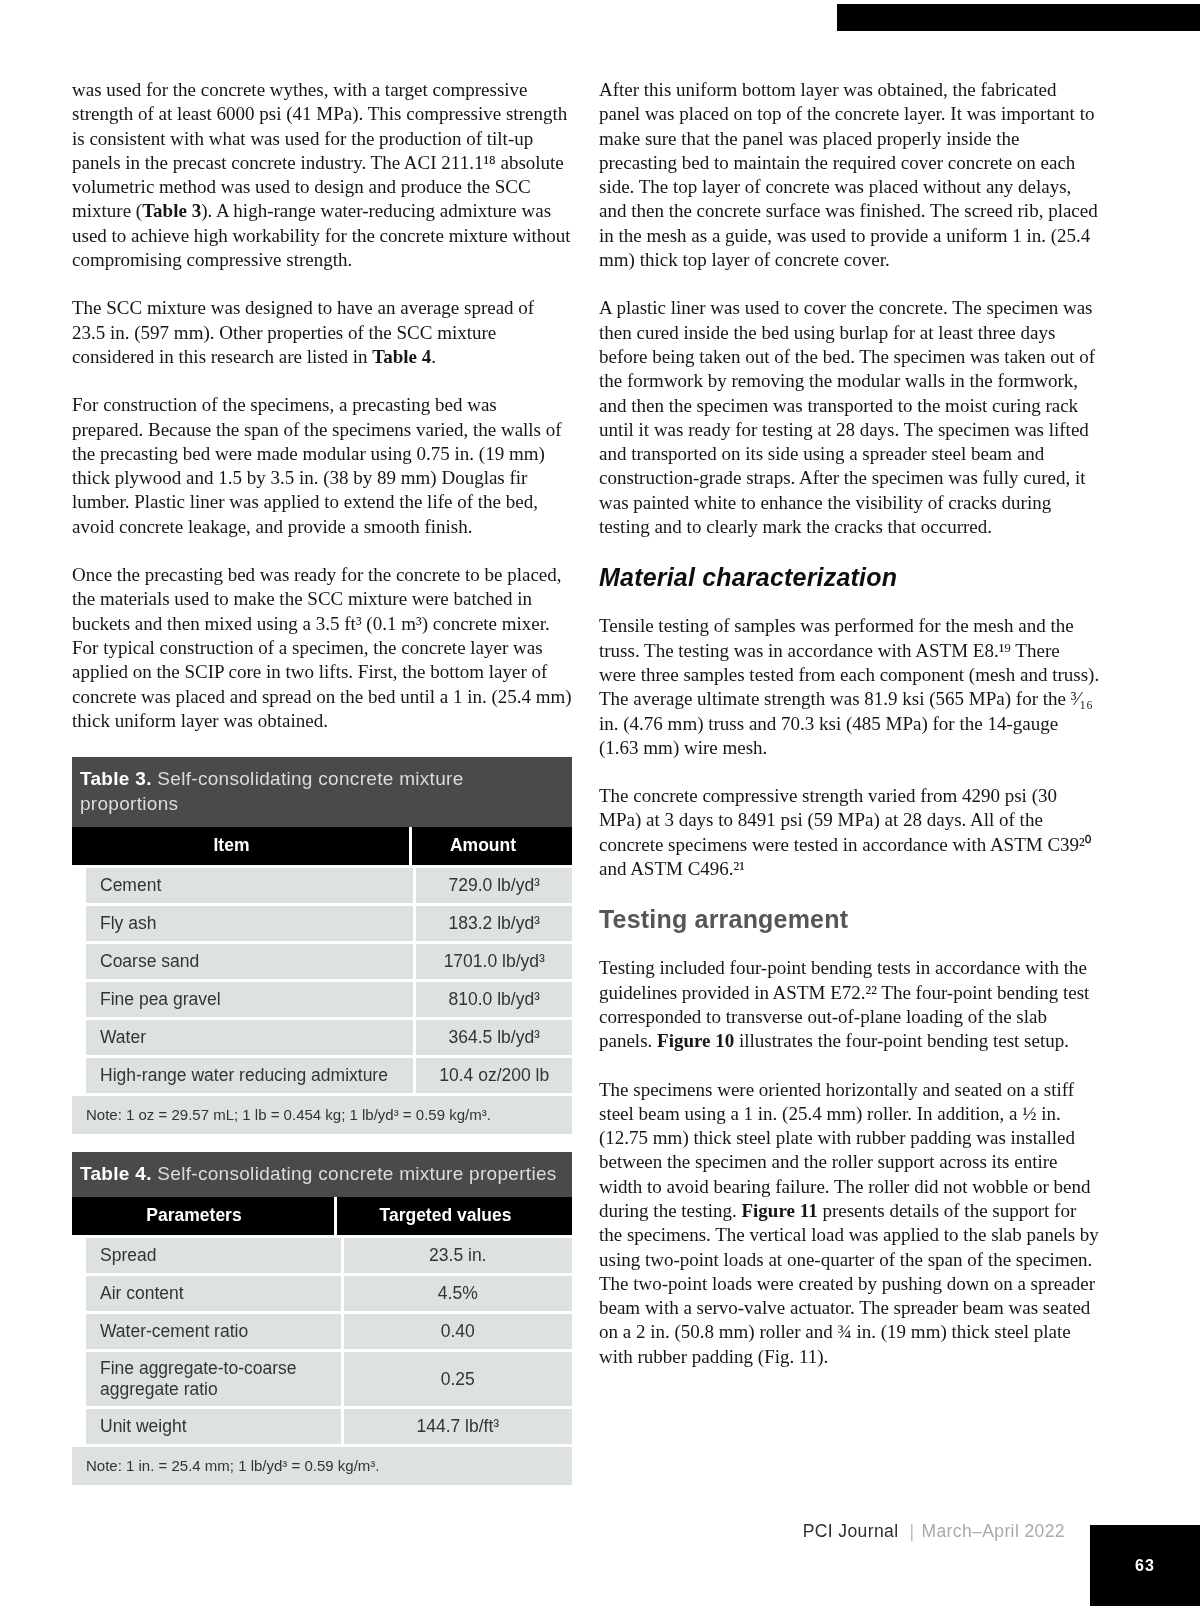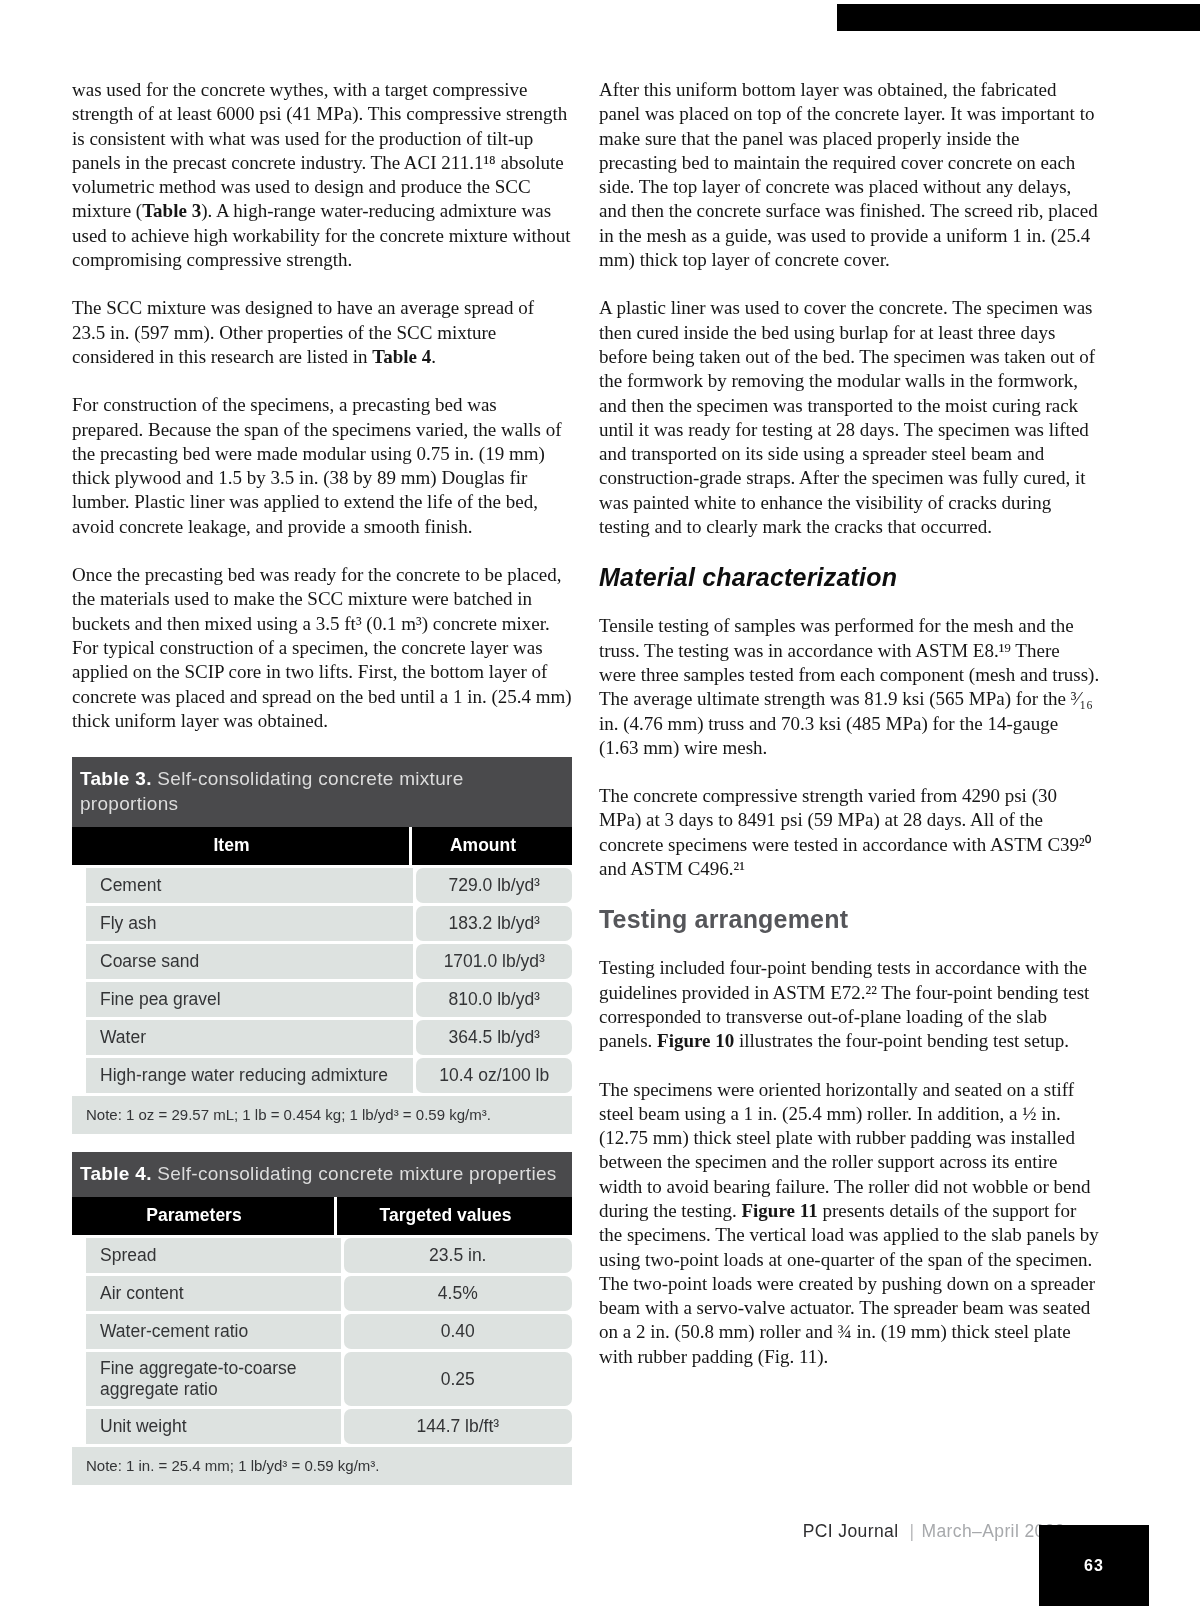--- a/index.html
+++ b/index.html
@@ -35,38 +35,38 @@
   .t-head { display:flex; background:#000; color:#fff; font-weight:bold; font-size:17.5px; }
   .t-head .tc { padding:8px 18px 9px 0; text-align:center; box-sizing:border-box; }
 
   .tc-l { width:68%; border-right:3px solid #fff; box-sizing:border-box; }
   .tc-r { flex:1; }
   .t4 .tc-l { width:53%; }
 
   .t-body .tbl-row { display:flex; margin-top:3px; font-size:17.5px; color:#333436;padding-left:14px; }
   .t-body .tc { background:#dde2e0; display:flex; align-items:center; min-height:35px; box-sizing:border-box; }
   .t-body .tc-l { padding:6px 10px 6px 14px; line-height:21px; }
-  .t-body .tc-r { justify-content:center; text-align:left;border-radius:7px; }
+  .t-body .tc-r { justify-content:center; text-align:left; }
 
   .tbl-note {
     margin-top:3px; background:#dde2e0; font-size:15px; color:#333436;
     padding:9px 14px 10px 14px; line-height:19px;
   }
 
   .footer-text {
     position:absolute; top:1521px; right:135px;
     font-family:"Liberation Sans", sans-serif; font-size:17.5px;
     letter-spacing:0.4px; white-space:nowrap;
   }
   .footer-text .journal { color:#2e2e30; }
   .footer-text .sep     { color:#b9babc; margin:0 7px 0 11px; }
   .footer-text .issue   { color:#a7a9ac; }
 
   .page-box {
-    position:absolute; left:1039px; top:1525px; width:110px; height:81px;
+    position:absolute; left:1090px; top:1525px; width:110px; height:81px;
     background:#000; display:flex; align-items:center; justify-content:center;
   }
   .page-box .num {
     color:#fff; font-family:"Liberation Sans", sans-serif;
     font-weight:bold; font-size:16px; letter-spacing:1px;
   }
 </style>
 </head>
 <body>
 
@@ -100,21 +100,21 @@
         <div class="tbl-row">
           <div class="tc tc-l">Fine pea gravel</div>
           <div class="tc tc-r">810.0 lb/yd³</div>
         </div>
         <div class="tbl-row">
           <div class="tc tc-l">Water</div>
           <div class="tc tc-r">364.5 lb/yd³</div>
         </div>
         <div class="tbl-row">
           <div class="tc tc-l">High-range water reducing admixture</div>
-          <div class="tc tc-r">10.4 oz/100 lb</div>
+          <div class="tc tc-r">10.4 oz/200 lb</div>
         </div>
       </div>
     <div class="tbl-note">Note: 1 oz = 29.57 mL; 1 lb = 0.454 kg; 1 lb/yd³ = 0.59 kg/m³.</div>
   </div>
 
   <div class="tbl t4">
     <div class="tbl-title"><span class="lbl">Table 4.</span> <span>Self-consolidating concrete mixture properties</span></div>
     <div class="t-head">
       <div class="tc tc-l">Parameters</div>
       <div class="tc tc-r">Targeted values</div>

